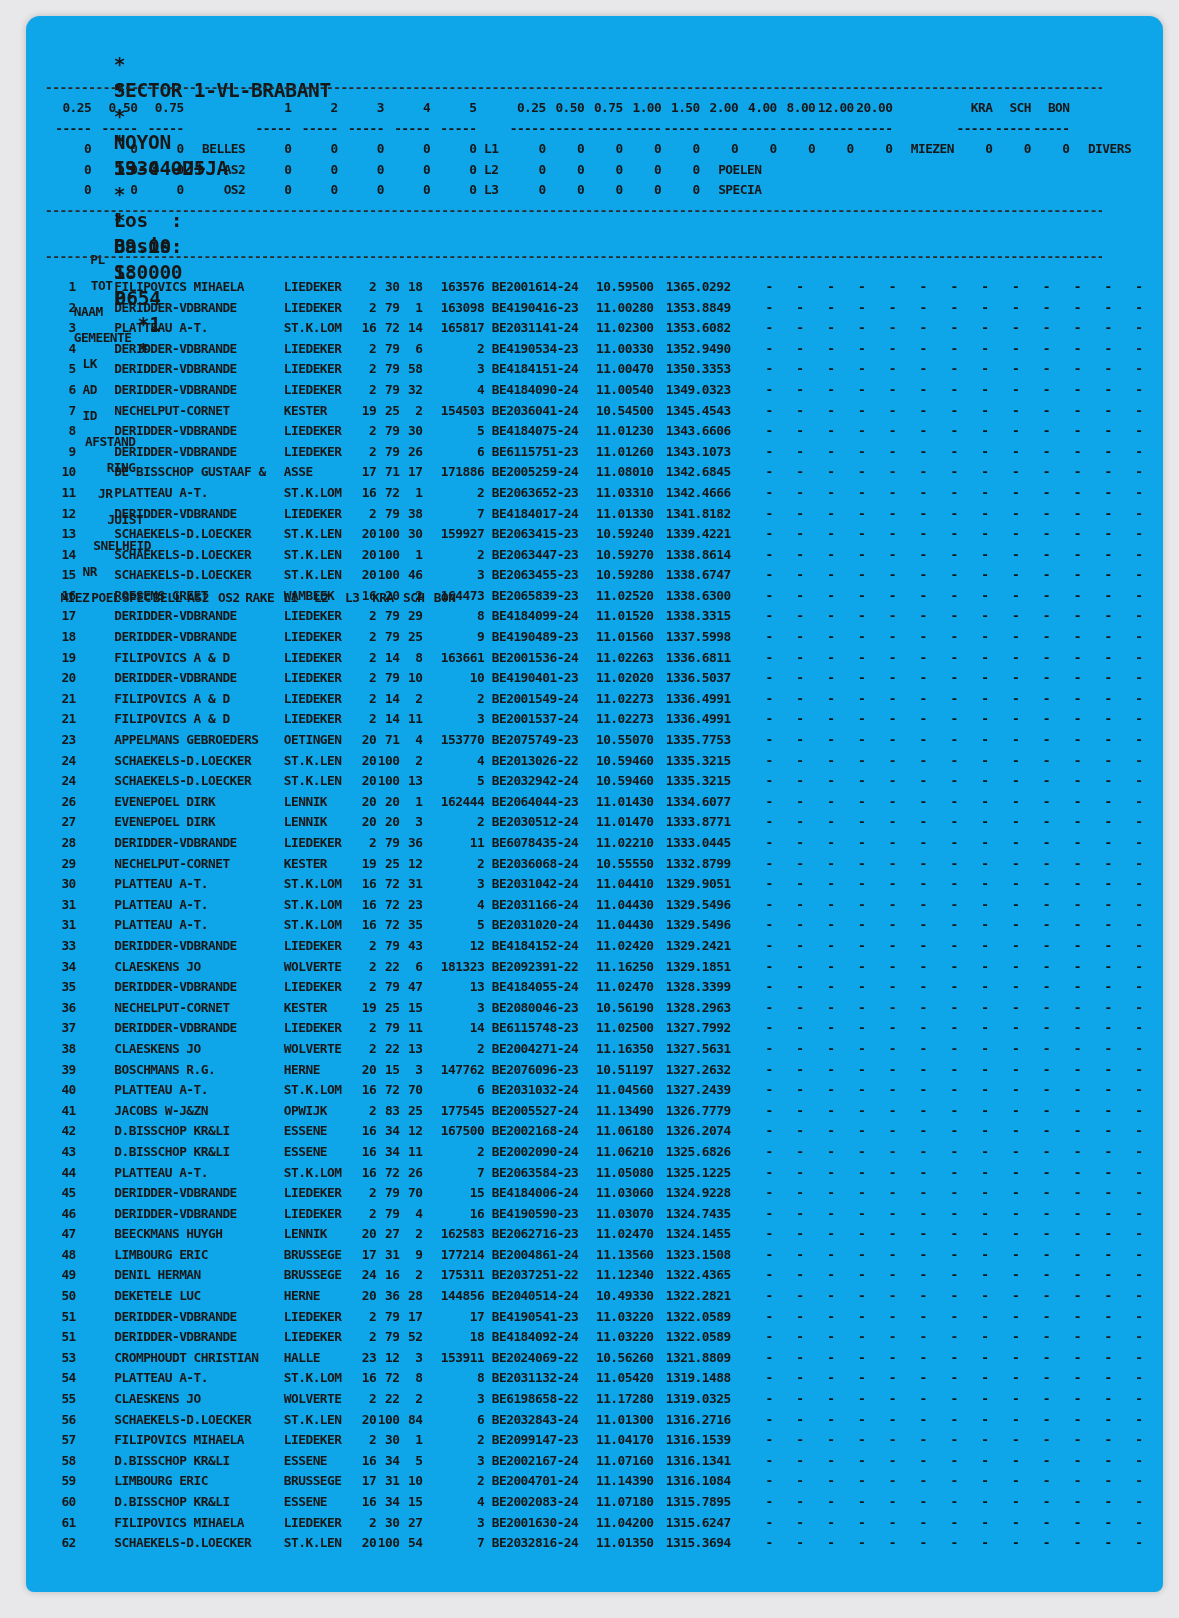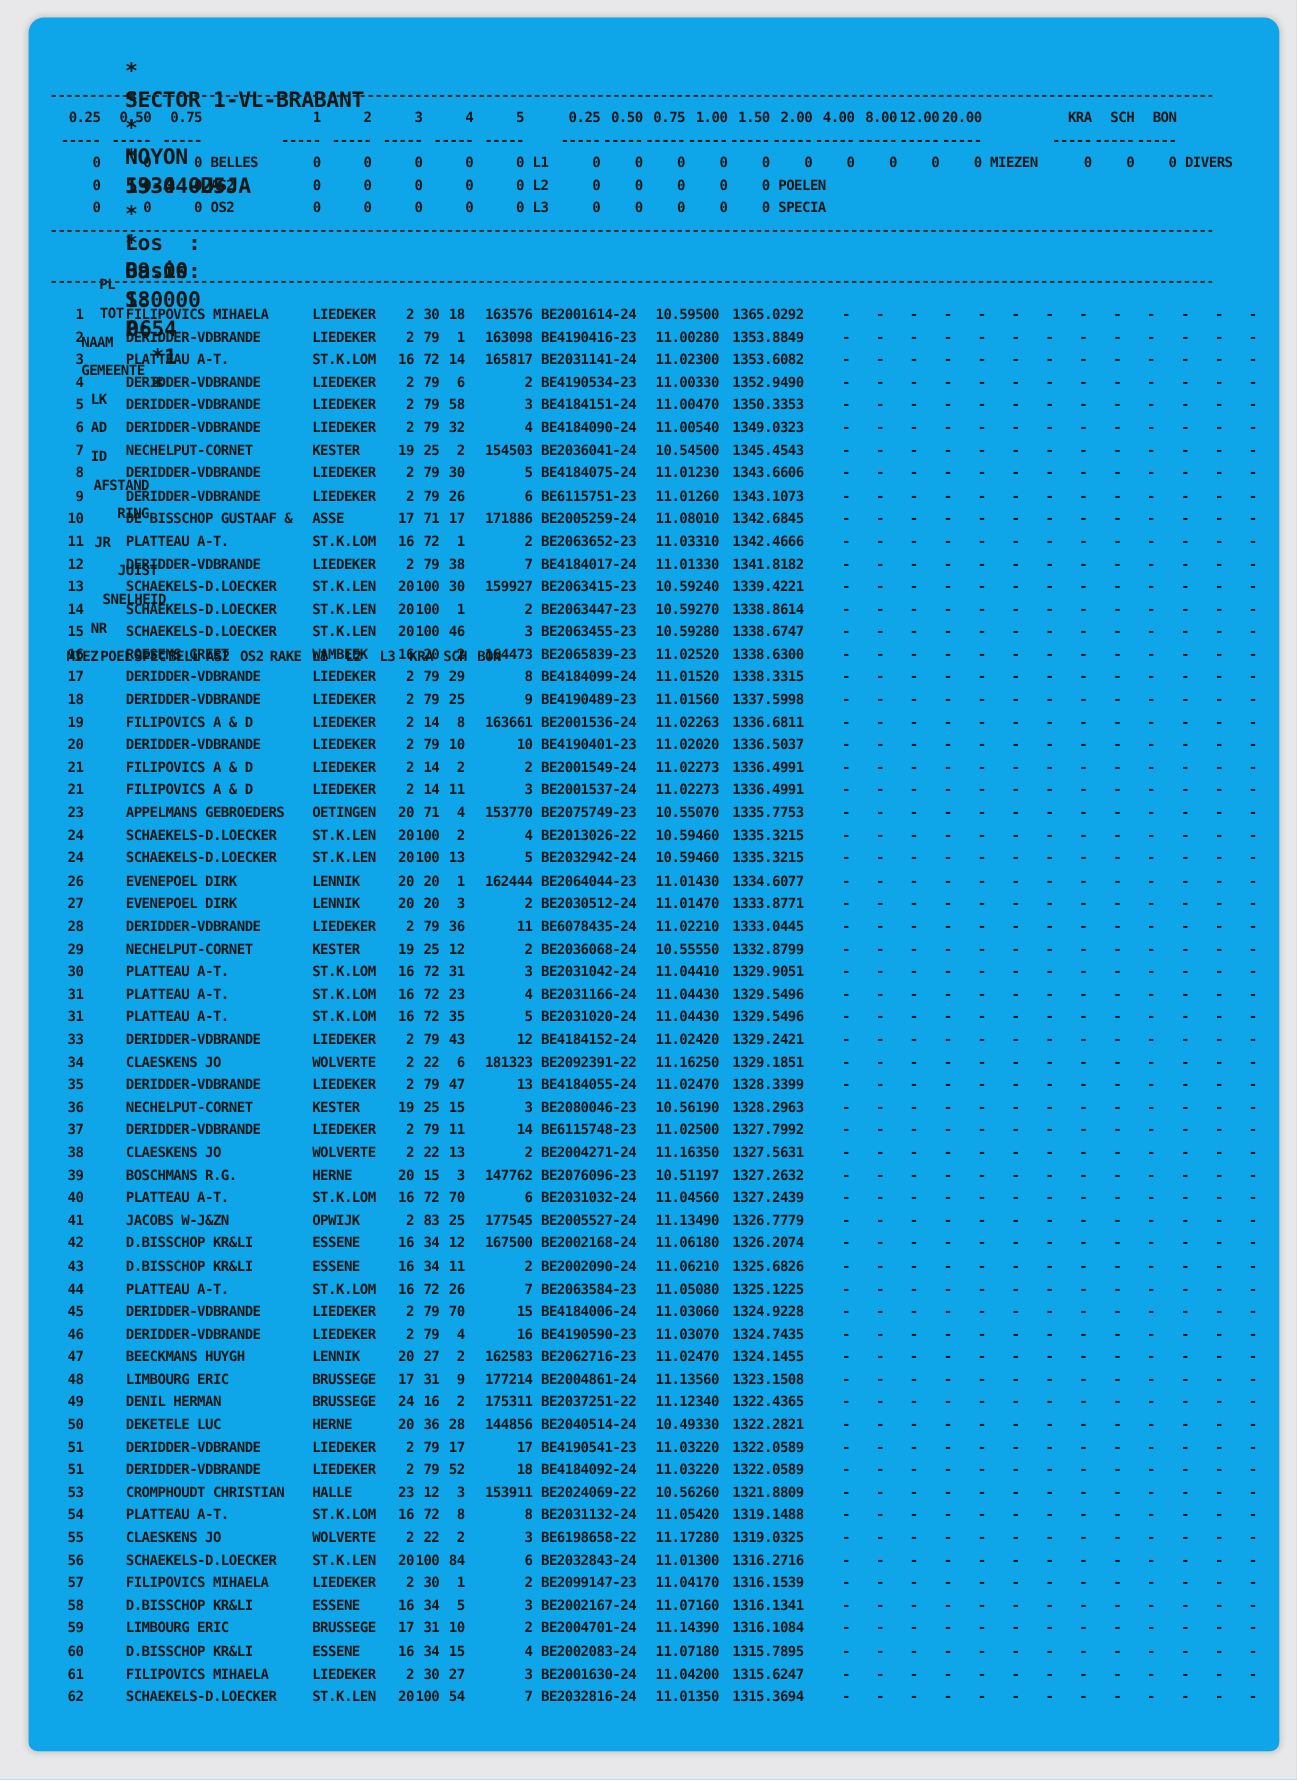--- a/index.html
+++ b/index.html
@@ -23,35 +23,35 @@
   .q2{width:2ch}.q24{width:24ch}.q17{width:17ch}.q8{width:8ch}.q7{width:7ch}
   .q19{width:19ch}.q4r{width:4ch;text-align:right}.q3r{width:3ch;text-align:right}
 
   
   .sep{height:20px;line-height:20px;overflow:hidden;width:1057px;color:#2a2a2a;font-size:12.8px;letter-spacing:-0.5px;}
 
   
   .st{height:20.6px;line-height:20.6px;}
   .s6{width:6ch;text-align:right}
   .s5{width:5ch;text-align:right}
-  .lb7{width:7ch;margin-left:1ch;text-align:left}
+  .lb7{width:7ch;margin-left:1ch;text-align:right}
   .lb3{width:3ch;margin-left:1ch;text-align:left}
   .trail{margin-left:3ch}
 
   
   .colhdr{height:26px;line-height:26px;}
   .pl{width:4ch;text-align:right}
   .tot{width:5ch;text-align:right}
   .naam{width:22ch;text-align:left}
   .gem{width:9ch;text-align:left}
   .lk,.ad,.id{width:3ch;text-align:right}
   .afs{width:8ch;text-align:right}
   .ring{width:13ch;padding-left:1ch;text-align:left}
   .ringl{width:8ch;padding-left:1ch;text-align:right}
-  .jr{width:5ch;text-align:center}
+  .jr{width:5ch;text-align:right}
   .juist{width:9ch;text-align:right}
   .snel{width:10ch;text-align:right}
   .nr{width:3ch;text-align:right}
   .dc{width:4ch;text-align:center}
   #rows{margin-top:10px;}
 </style>
 </head>
 <body>
 
 <div class="page">

